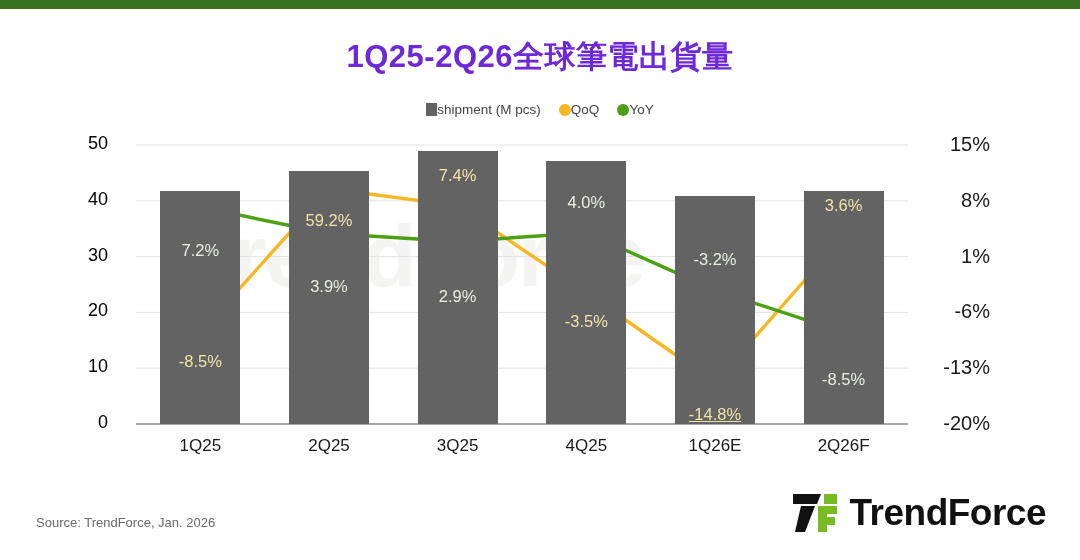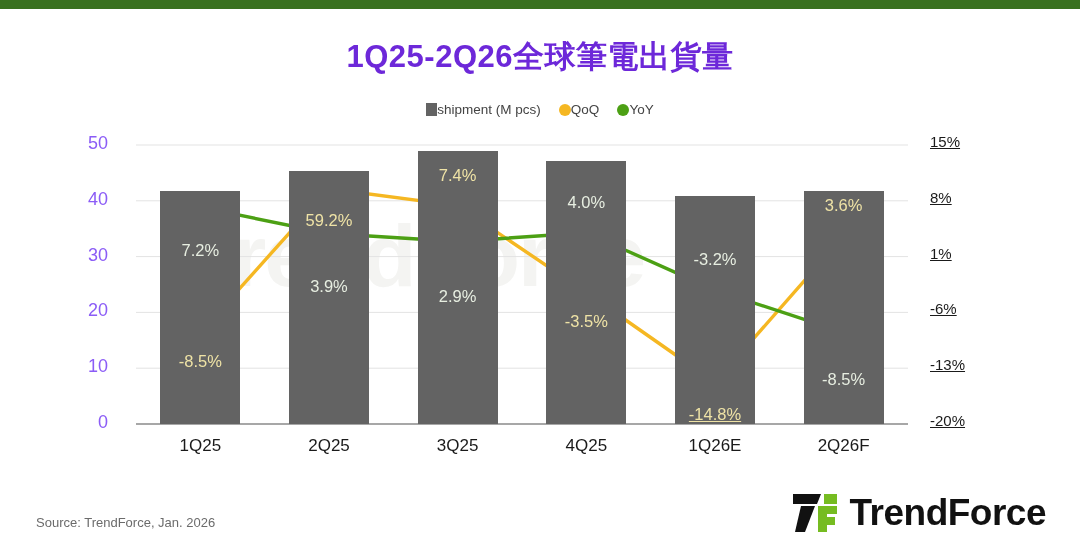--- a/index.html
+++ b/index.html
@@ -5,22 +5,22 @@
   html,body{margin:0;padding:0;}
   body{width:1080px;height:560px;background:#fff;font-family:"Liberation Sans",sans-serif;position:relative;overflow:hidden;}
   #topbar{position:absolute;left:0;top:0;width:1080px;height:9px;background:#39711f;}
   #title{position:absolute;left:0;top:36px;width:1080px;text-align:center;font-size:31px;font-weight:bold;color:#6d28d9;letter-spacing:0.5px;font-family:"Liberation Sans",sans-serif;}
   #legend{position:absolute;left:0;top:102px;width:1080px;display:flex;justify-content:center;align-items:center;gap:18px;font-size:13.5px;color:#444;}
   .lg{display:flex;align-items:center;gap:0;}
   .lg-sq{width:11px;height:13px;background:#636363;display:inline-block;}
   .lg-dot{width:12px;height:12px;border-radius:50%;display:inline-block;}
   #plot{position:absolute;left:0;top:0;width:1080px;height:560px;}
   #wm{position:absolute;left:185px;top:205px;width:640px;height:110px;font-size:88px;font-weight:bold;color:#f4f4f2;letter-spacing:-2px;white-space:nowrap;user-select:none;}
-  .ylab{position:absolute;font-size:18px;color:#8b5cf6;text-align:right;width:46px;}
-  .y2lab{position:absolute;font-size:15px;color:#1a1a1a;text-align:left;width:60px;text-decoration:underline;}
+  .ylab{position:absolute;font-size:18px;color:#000000;text-align:right;width:46px;}
+  .y2lab{position:absolute;font-size:20px;color:#1a1a1a;text-align:right;width:60px;}
   .xlab{position:absolute;font-size:17px;color:#1a1a1a;text-align:center;top:436px;}
   .bar{position:absolute;background:#636363;}
   .dlabel{position:absolute;font-size:16.5px;white-space:nowrap;text-align:center;}
   .qoq-lab{color:#efe3a6;}
   .yoy-lab{color:#e7eee1;}
   #source{position:absolute;left:36px;top:515px;font-size:13px;color:#6b6b6b;}
   #logo{position:absolute;right:34px;top:492px;display:flex;align-items:center;gap:9px;}
   #logotext{font-size:37px;font-weight:bold;color:#111;letter-spacing:-0.5px;}
 </style>
 </head>

